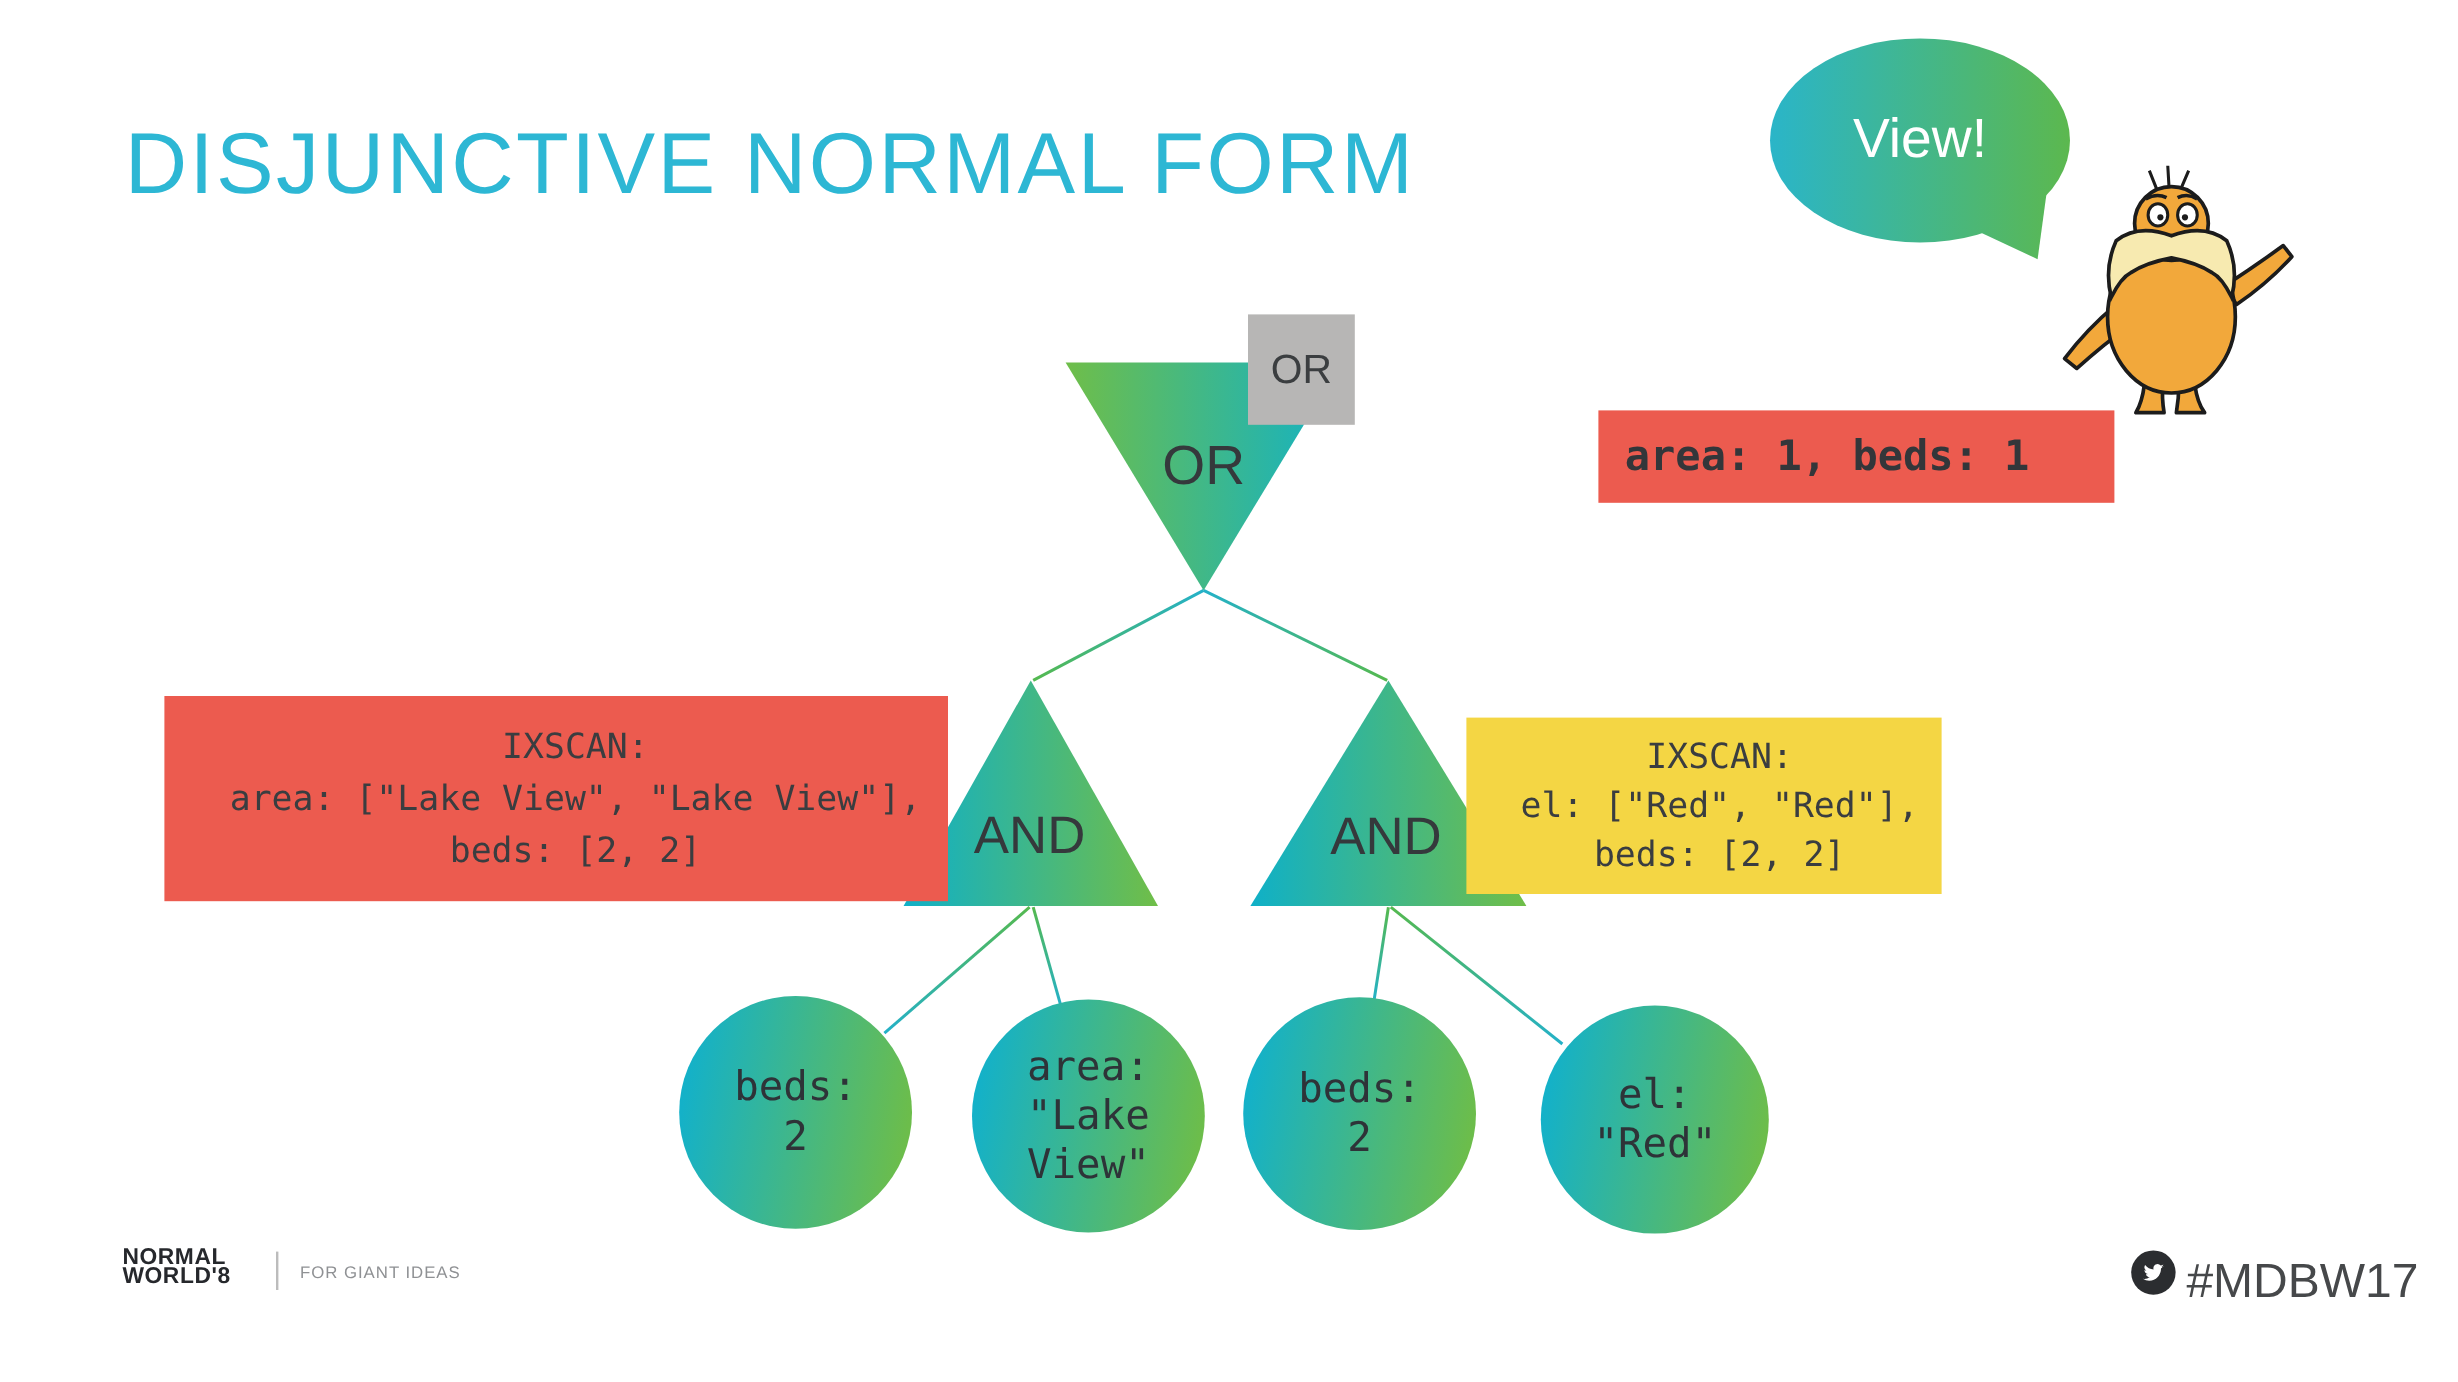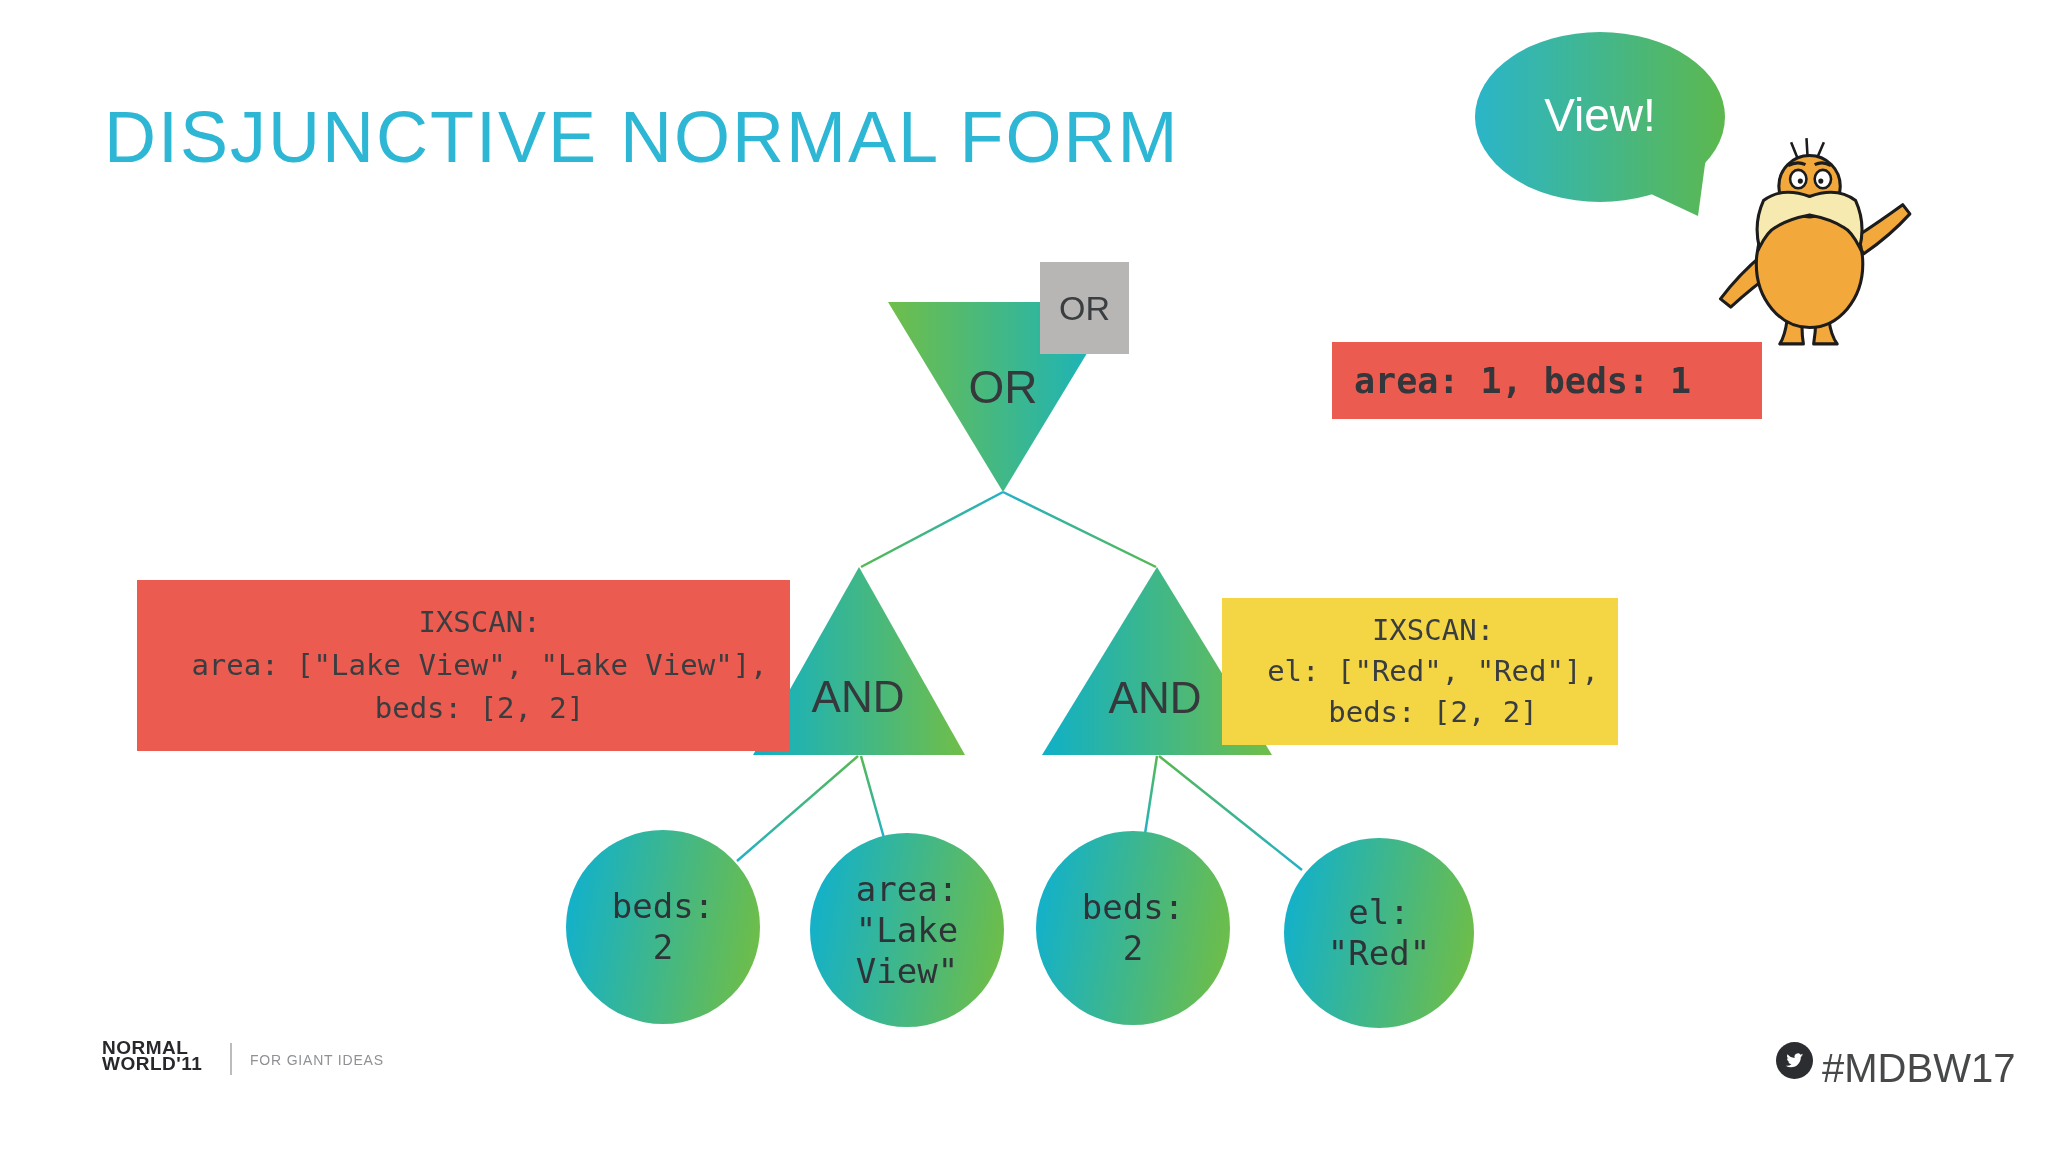--- a/index.html
+++ b/index.html
@@ -160,21 +160,21 @@
     <circle cx="98" cy="47" r="2.5" fill="#1c1c1c"></circle>
     <circle cx="118" cy="47" r="2.5" fill="#1c1c1c"></circle>
     <path d="M86 32 Q95 27 103 31 M112 31 Q120 27 128 32" fill="none" stroke="#1c1c1c" stroke-width="3"></path>
     <path d="M95 24 L89 9 M105 22 L104 5 M115 23 L121 9" stroke="#1c1c1c" stroke-width="2.5" fill="none"></path>
   </svg>
 
   <div class="abs title">DISJUNCTIVE NORMAL FORM</div>
 
   <div class="abs brand">
     <div>NORMAL</div>
-    <div>WORLD'11</div>
+    <div>WORLD'8</div>
   </div>
   <div class="abs brand-divider"></div>
   <div class="abs tagline">FOR GIANT IDEAS</div>
   <div class="abs tw-circle">
     <svg width="21" height="21" viewBox="0 0 24 24">
       <path fill="#ffffff" d="M22 5.9c-.7.3-1.5.6-2.3.7.8-.5 1.5-1.3 1.8-2.3-.8.5-1.7.8-2.6 1A3.9 3.9 0 0 0 12.2 9 11.1 11.1 0 0 1 4.1 4.8a3.9 3.9 0 0 0 1.2 5.2c-.6 0-1.2-.2-1.8-.5v.1c0 1.9 1.3 3.5 3.1 3.8-.6.2-1.2.2-1.8.1a3.9 3.9 0 0 0 3.7 2.7A7.9 7.9 0 0 1 2 17.9a11.1 11.1 0 0 0 6 1.8c7.2 0 11.2-6 11.2-11.2v-.5c.8-.6 1.4-1.3 1.9-2.1z"></path>
     </svg>
   </div>
   <div class="abs hashtag">#MDBW17</div>
 

